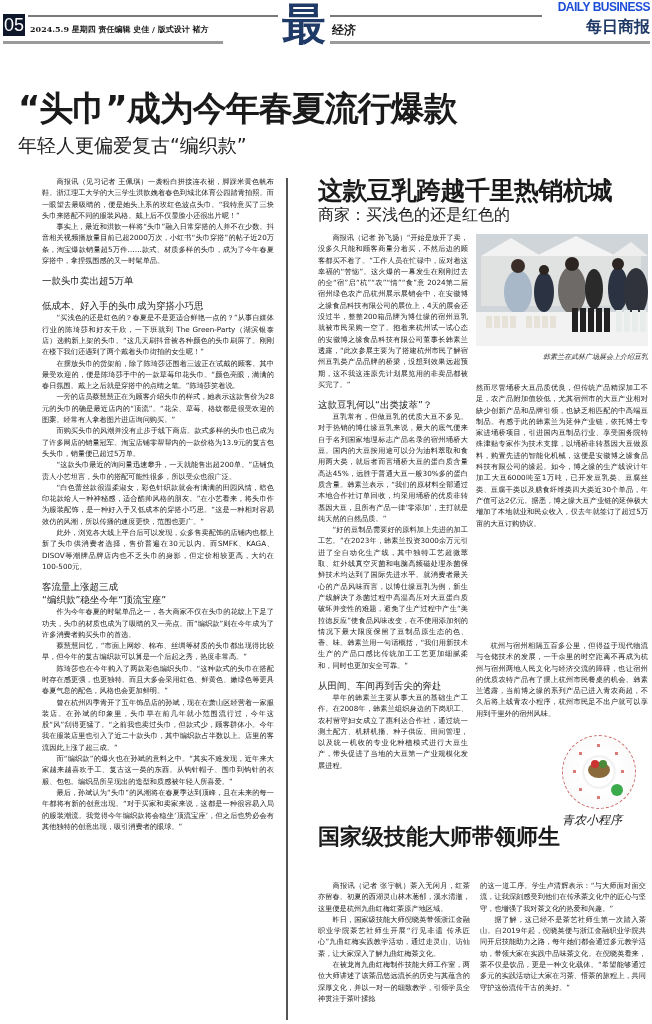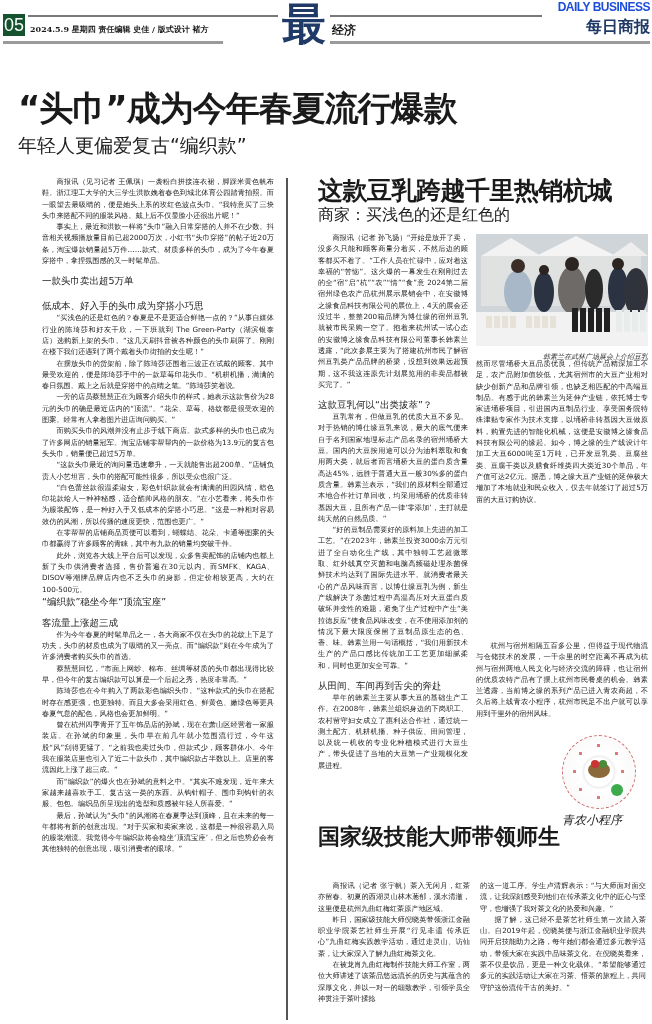--- a/index.html
+++ b/index.html
@@ -1,19 +1,19 @@
 <!DOCTYPE html>
 <html><head>
 <meta charset="utf-8">
 <style>
   html,body{margin:0;padding:0;background:#fff;}
   body{width:652px;height:1024px;position:relative;overflow:hidden;font-family:"DejaVu Sans",sans-serif;color:#1a1a1a;}
   .abs{position:absolute;}
   
-  .page-no{left:3px;top:14px;width:22px;height:22px;background:#14532d;color:#fff;font-family:"Liberation Sans",sans-serif;font-size:18px;line-height:22px;text-align:center;}
+  .page-no{left:3px;top:14px;width:22px;height:22px;background:#0f172a;color:#fff;font-family:"Liberation Sans",sans-serif;font-size:18px;line-height:22px;text-align:center;}
   .hline-top{left:28px;top:15px;width:250px;height:2px;background:#7a7a7a;}
   .hline-top2{left:330px;top:15px;width:212px;height:2px;background:#7a7a7a;}
   .hline-bot{left:3px;top:41px;width:220px;height:3px;background:#9a9a9a;}
   .hline-bot2{left:330px;top:41px;width:320px;height:3px;background:#9a9a9a;}
   .dateline{left:30px;top:24px;font-family:"DejaVu Serif",serif;font-size:8px;font-weight:bold;white-space:nowrap;}
   .zui{left:282px;top:0px;font-family:"DejaVu Serif",serif;font-size:44px;font-weight:bold;color:#1f3a66;line-height:48px;}
   .section{left:332px;top:22px;font-size:12px;font-weight:bold;}
   .brand-en{right:2px;top:0px;font-family:"Liberation Sans",sans-serif;font-size:12px;color:#1d4ed8;font-weight:bold;letter-spacing:-0.5px;}
   .brand-cn{right:2px;top:17px;font-family:"DejaVu Serif",serif;font-size:16px;font-weight:bold;color:#1f3a66;}
   
@@ -48,29 +48,28 @@
 
 <div class="abs headline">“头巾”成为今年春夏流行爆款</div>
 <div class="abs subhead">年轻人更偏爱复古“编织款”</div>
 
 <div class="abs col" style="left:42px;top:176px;width:232px;">
   <p>商报讯（见习记者 王佩琪）一袭粉白拼接连衣裙，脚踩米黄色帆布鞋。浙江理工大学的大三学生洪歆娩着春色到城北体育公园踏青拍照。而一眼望去最吸睛的，便是她头上系的玫红色波点头巾。“我特意买了三块头巾来搭配不同的服装风格。戴上后不仅显脸小还很出片呢！”</p>
   <p>事实上，最近和洪歆一样将“头巾”融入日常穿搭的人并不在少数。抖音相关视频播放量目前已超2000万次，小红书“头巾穿搭”的帖子近20万条，淘宝爆款销量超5万件……款式、材质多样的头巾，成为了今年春夏穿搭中，拿捏氛围感的又一时髦单品。</p>
   <h4>一款头巾卖出超5万单</h4>
   <h4 style="margin-top:12px">低成本、好入手的头巾成为穿搭小巧思</h4>
   <p>“买浅色的还是红色的？春夏是不是更适合鲜艳一点的？”从事自媒体行业的陈琦莎和好友干欣，一下班就到 The Green-Party（湖滨银泰店）选购新上架的头巾。“这几天刷抖音被各种颜色的头巾刷屏了。刚刚在楼下我们还遇到了两个戴着头巾街拍的女生呢！”</p>
-  <p>在摆放头巾的货架前，除了陈琦莎还围着三波正在试戴的顾客。其中最受欢迎的，便是陈琦莎手中的一款草莓印花头巾。“机耕机播，满满的春日氛围。戴上之后就是穿搭中的点睛之笔。”陈琦莎笑着说。</p>
+  <p>在摆放头巾的货架前，除了陈琦莎还围着三波正在试戴的顾客。其中最受欢迎的，便是陈琦莎手中的一款草莓印花头巾。“颜色亮眼，满满的春日氛围。戴上之后就是穿搭中的点睛之笔。”陈琦莎笑着说。</p>
   <p>一旁的店员蔡慧慧正在为顾客介绍头巾的样式，她表示这款售价为28元的头巾的确是最近店内的“顶流”。“花朵、草莓、格纹都是很受欢迎的图案。经常有人拿着图片进店询问购买。”</p>
   <p>而购买头巾的风潮并没有止步于线下商店。款式多样的头巾也已成为了许多网店的销量冠军。淘宝店铺零帮帮内的一款价格为13.9元的复古包头头巾，销量便已超过5万单。</p>
   <p>“这款头巾最近的询问量迅速攀升，一天就能售出超200单。”店铺负责人小艺坦言，头巾的搭配可能性很多，所以受众也很广泛。</p>
   <p>“白色蕾丝款很温柔淑女，彩色针织款就会有满满的田园风情，暗色印花款给人一种神秘感，适合酷帅风格的朋友。”在小艺看来，将头巾作为服装配饰，是一种好入手又低成本的穿搭小巧思。“这是一种相对容易效仿的风潮，所以传播的速度更快，范围也更广。”</p>
-  <p>在零帮帮的店铺商品页便可以看到，蝴蝶结、花朵、卡通等图案的头巾都赢得了许多顾客的青睐，其中有九款的销量均突破千件。</p>
   <p>此外，浏览各大线上平台后可以发现，众多售卖配饰的店铺内也都上新了头巾供消费者选择，售价普遍在30元以内。而SMFK、KAGA、DISOV等潮牌品牌店内也不乏头巾的身影，但定价相较更高，大约在100-500元。</p>
+  <h4>客流量上涨超三成</h4>
   <h4 style="margin-top:0">“编织款”稳坐今年“顶流宝座”</h4>
-  <h4>客流量上涨超三成</h4>
   <p>作为今年春夏的时髦单品之一，各大商家不仅在头巾的花纹上下足了功夫，头巾的材质也成为了吸睛的又一亮点。而“编织款”则在今年成为了许多消费者购买头巾的首选。</p>
   <p>蔡慧慧回忆，“市面上网纱、棉布、丝绸等材质的头巾都出现得比较早，但今年的复古编织款可以算是一个后起之秀，热度非常高。”</p>
   <p>陈琦莎也在今年购入了两款彩色编织头巾。“这种款式的头巾在搭配时存在感更强，也更独特。而且大多会采用红色、鲜黄色、嫩绿色等更具春夏气息的配色，风格也会更加鲜明。”</p>
   <p>曾在杭州四季青开了五年饰品店的孙斌，现在在萧山区经营着一家服装店。在孙斌的印象里，头巾早在前几年就小范围流行过，今年这股“风”刮得更猛了。“之前我也卖过头巾，但款式少，顾客群体小。今年我在服装店里也引入了近二十款头巾，其中编织款占半数以上。店里的客流因此上涨了超三成。”</p>
   <p>而“编织款”的爆火也在孙斌的意料之中。“其实不难发现，近年来大家越来越喜欢手工、复古这一类的东西。从钩针帽子、围巾到钩针的衣服、包包。编织品所呈现出的造型和质感被年轻人所喜爱。”</p>
   <p>最后，孙斌认为“头巾”的风潮将在春夏季达到顶峰，且在未来的每一年都将有新的创意出现。“对于买家和卖家来说，这都是一种很容易入局的服装潮流。我觉得今年编织款将会稳坐‘顶流宝座’，但之后也势必会有其他独特的创意出现，吸引消费者的眼球。”</p>
 </div>
 
 <div class="abs vline"></div>
 
@@ -124,21 +123,21 @@
     <g fill="#e8ecea">
         <rect x="140" y="76" width="6" height="22"></rect>
         <rect x="148" y="76" width="6" height="22"></rect>
         <rect x="156" y="76" width="6" height="22"></rect>
         <rect x="164" y="76" width="6" height="22"></rect>
       </g>
   </svg>
 </div>
 <div class="abs caption">韩素兰在武林广场展会上介绍豆乳</div>
 
-<div class="abs col" style="left:476px;top:358px;width:172px;">
+<div class="abs col" style="left:476px;top:382px;width:172px;">
   <p style="text-indent:0">然而尽管埇桥大豆品质优良，但传统产品精深加工不足，农产品附加值较低，尤其宿州市的大豆产业相对缺少创新产品和品牌引领，也缺乏相匹配的中高端豆制品。有感于此的韩素兰为延伸产业链，依托博士专家进埇桥项目，引进国内豆制品行业、享受国务院特殊津贴专家作为技术支撑，以埇桥非转基因大豆做原料，购置先进的智能化机械，这便是安徽博之缘食品科技有限公司的缘起。如今，博之缘的生产线设计年加工大豆6000吨至1万吨，已开发豆乳类、豆腐丝类、豆腐干类以及膳食纤维类四大类近30个单品，年产值可达2亿元。据悉，博之缘大豆产业链的延伸极大增加了本地就业和民众收入，仅去年就签订了超过5万亩的大豆订购协议。</p>
 </div>
 <div class="abs col" style="left:476px;top:640px;width:172px;">
   <p>杭州与宿州相隔五百多公里，但得益于现代物流与仓储技术的发展，一千余里的时空距离不再成为杭州与宿州两地人民文化与经济交流的障碍，也让宿州的优质农特产品有了摆上杭州市民餐桌的机会。韩素兰透露，当前博之缘的系列产品已进入青农商超，不久后将上线青农小程序，杭州市民足不出户就可以享用到千里外的宿州风味。</p>
 </div>
 
 <div class="abs qr">
   <svg width="72" height="72" viewBox="0 0 72 72">
     <g fill="#c44" opacity="0.7">
       <rect x="10" y="34" width="3" height="3"></rect>

